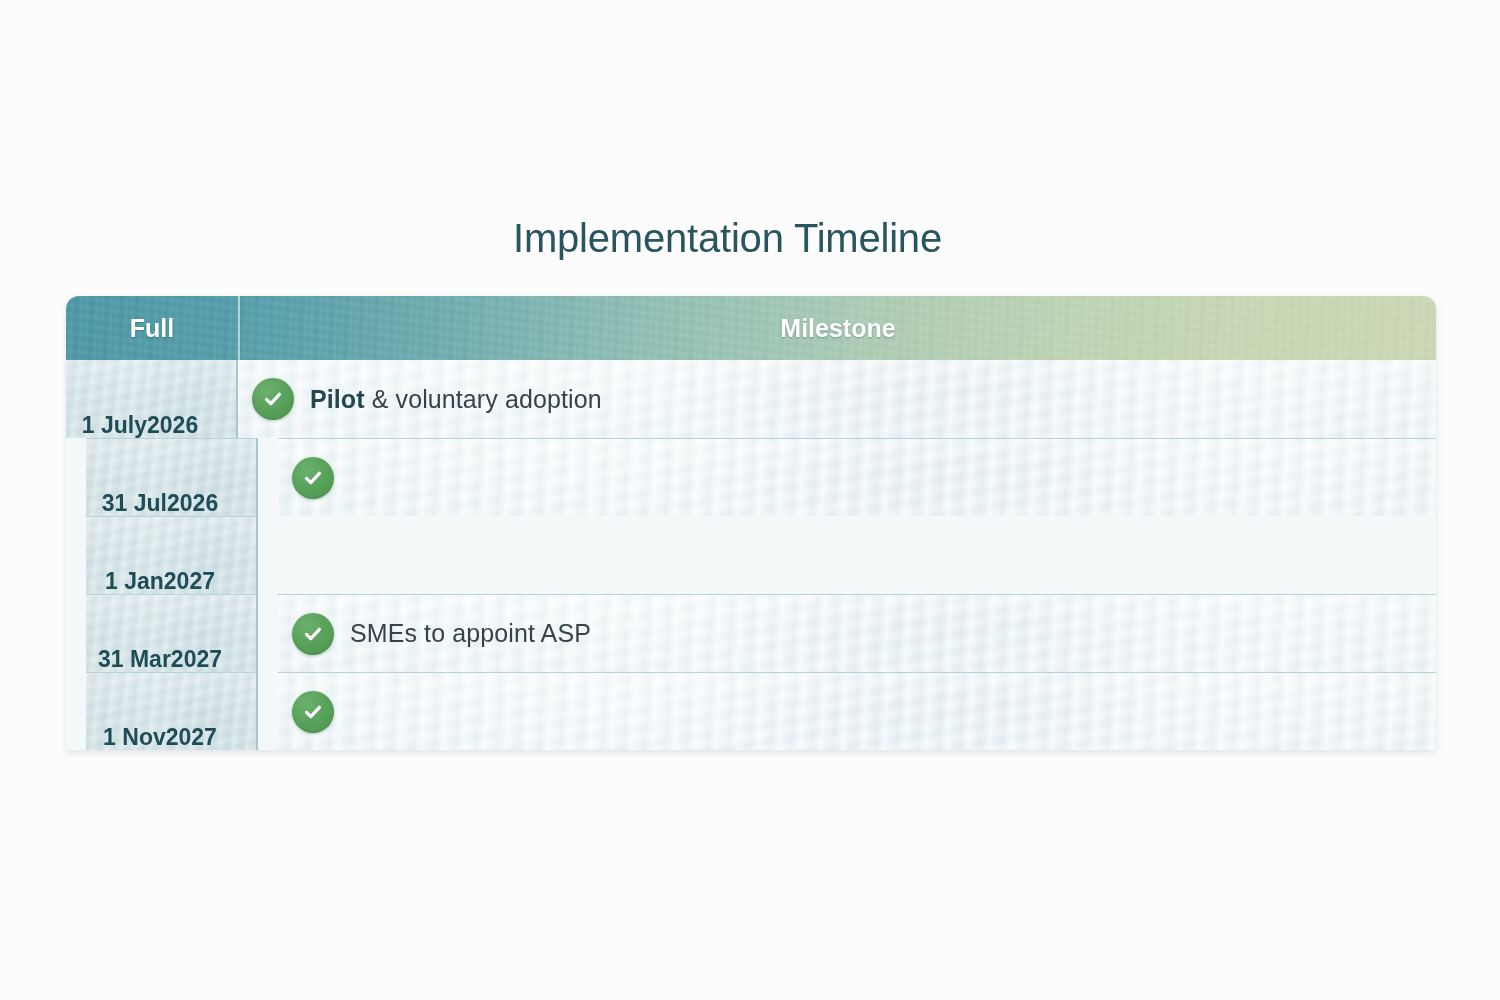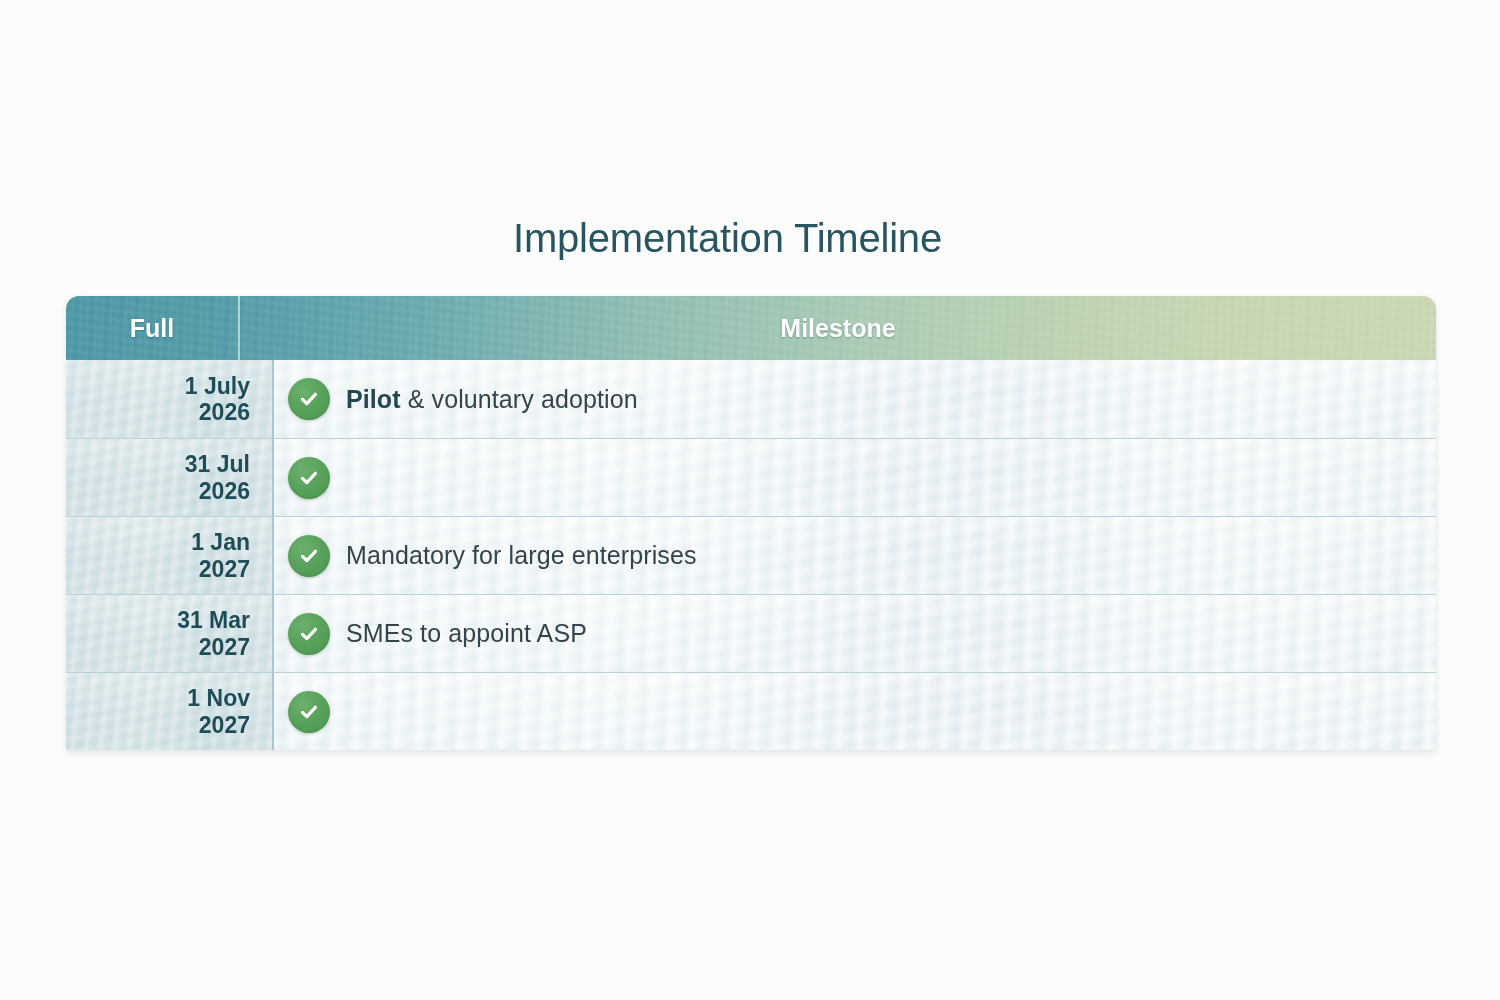--- a/index.html
+++ b/index.html
@@ -91,28 +91,29 @@
     position: relative;
   }
   .trow {
     display: flex;
     height: 78px;
     position: relative;
   }
   .trow + .trow .td-date,
   .trow + .trow .td-milestone {
     border-top: 1.5px solid #b9d2d7;
+    margin-left: 20px;
   }
 
   
   .td-date {
-    width: 208px;
+    width: 172px;
     box-sizing: border-box;
     display: flex;
-    flex-direction: column;
+    flex-direction: row;
     align-items: flex-end;
     justify-content: center;
     padding-right: 22px;
     color: #1f4d57;
     font-size: 23px;
     font-weight: bold;
     line-height: 1.14;
     border-right: 2px solid #a9c7cd;
     position: relative;
     background:
@@ -225,28 +226,20 @@
           </svg>
         </span>
       </div>
     </div>
 
     <div class="trow">
       <div class="td-date">
         <span class="date-line">1 Jan</span>
         <span class="date-line">2027</span>
       </div>
-      <div class="td-milestone">
-        <span class="check-icon">
-          <svg width="24" height="24" viewBox="0 0 24 24" aria-hidden="true">
-            <path d="M5.5 12.4 L9.8 16.6 L18.4 7.3" fill="none" stroke="#ffffff" stroke-width="3.2" stroke-linecap="round" stroke-linejoin="round"></path>
-          </svg>
-        </span>
-        <span class="milestone-text"><span class="strong"></span><span>Mandatory for large enterprises</span></span>
-      </div>
     </div>
 
     <div class="trow">
       <div class="td-date">
         <span class="date-line">31 Mar</span>
         <span class="date-line">2027</span>
       </div>
       <div class="td-milestone">
         <span class="check-icon">
           <svg width="24" height="24" viewBox="0 0 24 24" aria-hidden="true">

